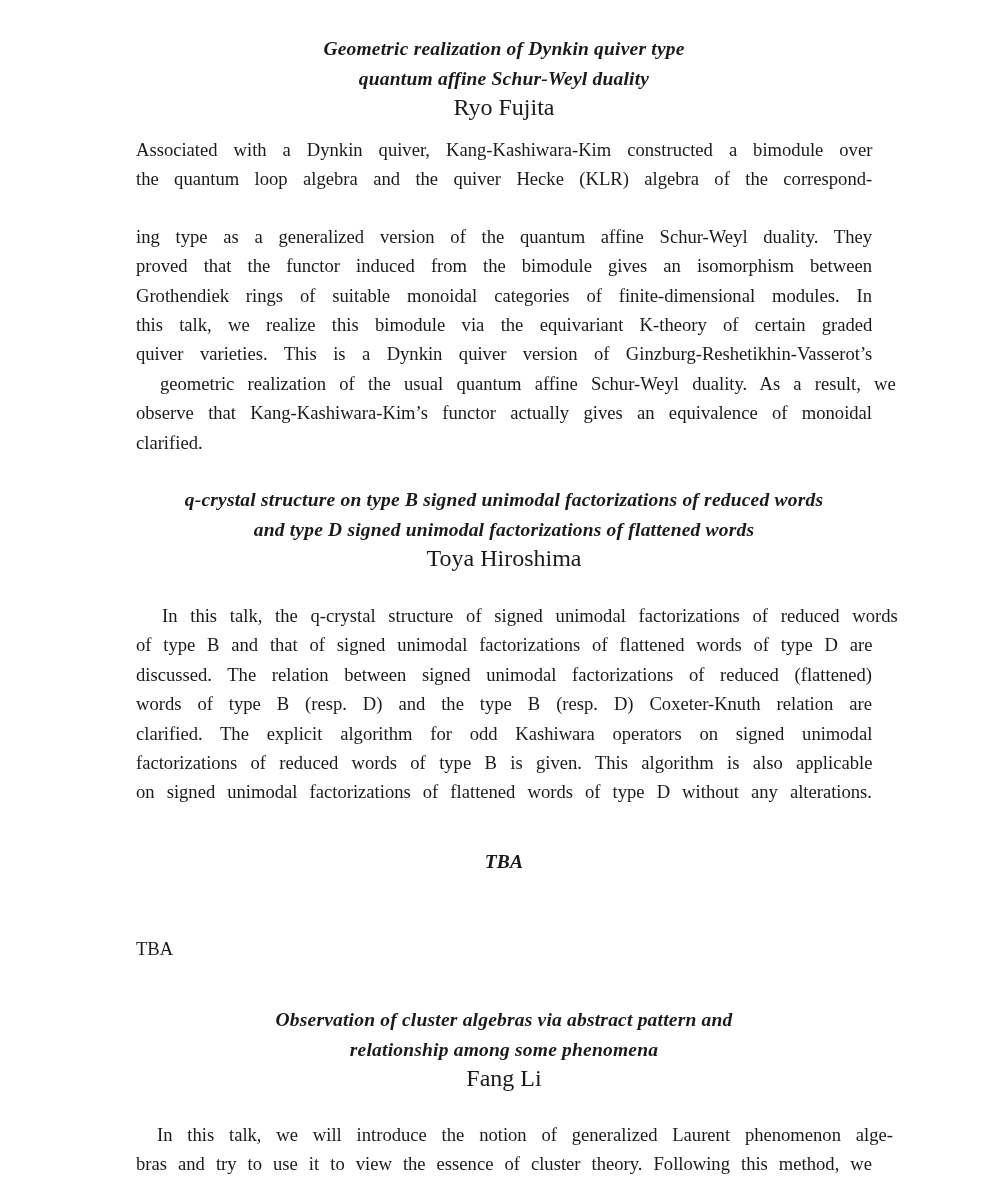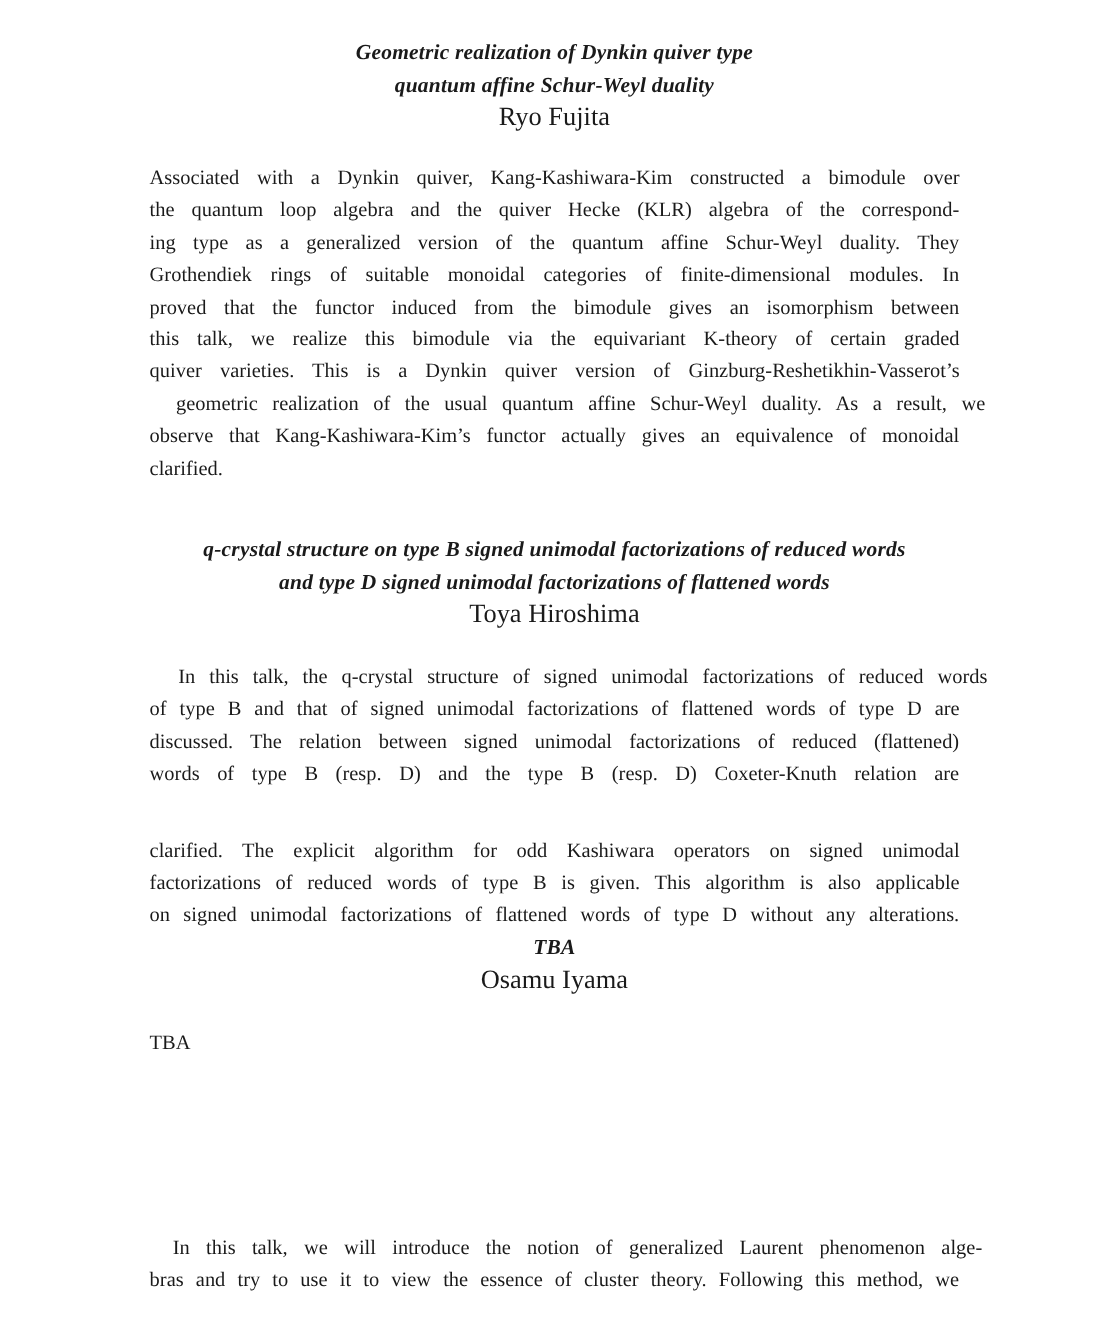--- a/index.html
+++ b/index.html
@@ -34,58 +34,64 @@
 
 <div class="page">
 
   <div class="talk" style="top:34px;">
     <h2 class="title">
       <span class="line">Geometric realization of Dynkin quiver type</span>
       <span class="line">quantum affine Schur-Weyl duality</span>
     </h2>
     <p class="author">Ryo Fujita</p>
   </div>
-  <div class="talk abstract" style="top:147px;">
+  <div class="talk abstract" style="top:135px;">
     <span class="line" style="display: block; word-spacing: 11.3333px;">Associated with a Dynkin quiver, Kang-Kashiwara-Kim constructed a bimodule over</span>
     <span class="line" style="display: block; word-spacing: 10.75px;">the quantum loop algebra and the quiver Hecke (KLR) algebra of the correspond-</span>
-    <span class="line" style="display: block; word-spacing: 11.0833px;">ing type as a generalized version of the quantum affine Schur-Weyl duality.  They</span>
+    <span class="line" style="display: block; word-spacing: 11.0833px; margin-top: 28px;">ing type as a generalized version of the quantum affine Schur-Weyl duality.  They</span>
+    <span class="line" style="display: block; word-spacing: 11.3636px;">proved that the functor induced from the bimodule gives an isomorphism between</span>
     <span class="line" style="display: block; word-spacing: 12.2222px;">Grothendiek rings of suitable monoidal categories of finite-dimensional modules.  In</span>
-    <span class="line" style="display: block; word-spacing: 11.3636px;">proved that the functor induced from the bimodule gives an isomorphism between</span>
     <span class="line" style="display: block; word-spacing: 11.6667px;">this talk, we realize this bimodule via the equivariant K-theory of certain graded</span>
     <span class="line" style="display: block; word-spacing: 11.7778px;">quiver varieties.  This is a Dynkin quiver version of Ginzburg-Reshetikhin-Vasserot’s</span>
     <span class="line" style="display: block; word-spacing: 8.58333px; margin-left: 24px;">geometric realization of the usual quantum affine Schur-Weyl duality.  As a result, we</span>
     <span class="line" style="display: block; word-spacing: 9.66667px;">observe that Kang-Kashiwara-Kim’s functor actually gives an equivalence of monoidal</span>
     <span class="line last">clarified.</span>
   </div>
 
   <div class="talk" style="top:485px; left:100px; width:808px;">
     <h2 class="title">
       <span class="line">q-crystal structure on type B signed unimodal factorizations of reduced words</span>
       <span class="line">and type D signed unimodal factorizations of flattened words</span>
     </h2>
     <p class="author">Toya Hiroshima</p>
   </div>
   <div class="talk abstract" style="top:601px;">
     <span class="line" style="display: block; word-spacing: 8.08333px; margin-left: 26px;">In this talk, the q-crystal structure of signed unimodal factorizations of reduced words</span>
     <span class="line" style="display: block; word-spacing: 7.13333px;">of type B and that of signed unimodal factorizations of flattened words of type D are</span>
     <span class="line" style="display: block; word-spacing: 11px;">discussed. The relation between signed unimodal factorizations of reduced (flattened)</span>
     <span class="line" style="display: block; word-spacing: 11.2857px;">words of type B (resp.  D) and the type B (resp.  D) Coxeter-Knuth relation are</span>
-    <span class="line" style="display: block; word-spacing: 13.1px; margin-top: 40px;">clarified.  The explicit algorithm for odd Kashiwara operators on signed unimodal</span>
+    <span class="line" style="display: block; word-spacing: 13.1px;">clarified.  The explicit algorithm for odd Kashiwara operators on signed unimodal</span>
     <span class="line" style="display: block; word-spacing: 8.69231px;">factorizations of reduced words of type B is given.  This algorithm is also applicable</span>
     <span class="line last-fill" style="display: block; word-spacing: 7.41667px;">on signed unimodal factorizations of flattened words of type D without any alterations.</span>
   </div>
 
   <div class="talk" style="top:847px;">
     <h2 class="title">
       <span class="line">TBA</span>
     </h2>
-    <p class="author">Osamu Iyama</p>
   </div>
   <div class="talk abstract" style="top:934px;">
     <span class="line last">TBA</span>
   </div>
 
+  <div class="talk" style="top:1005px;">
+    <h2 class="title">
+      <span class="line">Observation of cluster algebras via abstract pattern and</span>
+      <span class="line">relationship among some phenomena</span>
+    </h2>
+    <p class="author">Fang Li</p>
+  </div>
   <div class="talk abstract" style="top:1120px;">
     <span class="line" style="display: block; word-spacing: 10.1667px; margin-left: 21px;">In this talk, we will introduce the notion of generalized Laurent phenomenon alge-</span>
     <span class="line" style="display: block; word-spacing: 6.375px;">bras and try to use it to view the essence of cluster theory.  Following this method, we</span>
   </div>
 
 </div>
 
 </body></html>

